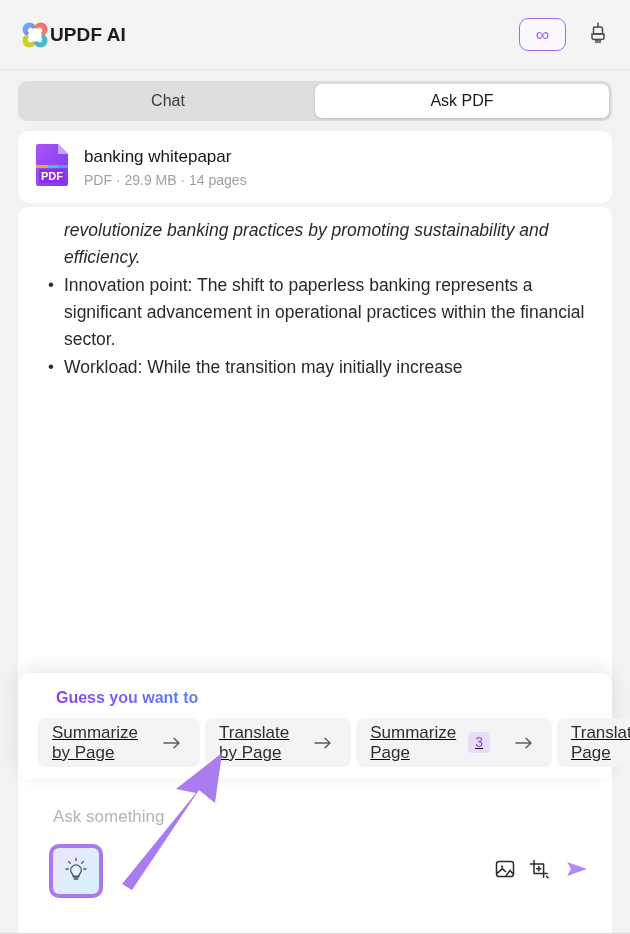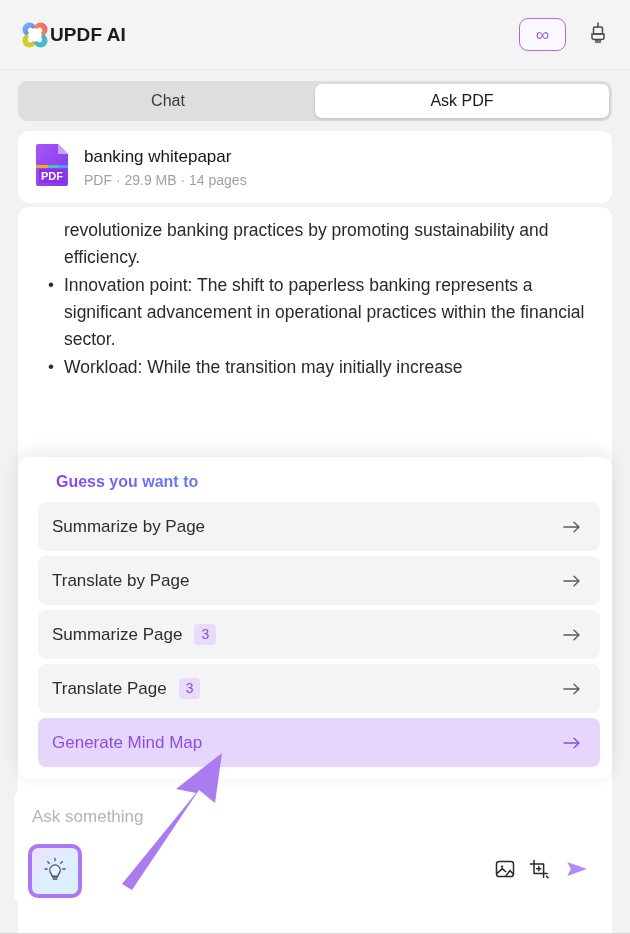--- a/index.html
+++ b/index.html
@@ -80,21 +80,21 @@
     border-radius: 11px 11px 0 0;
     flex: 1 1 auto;
     overflow: hidden;
     padding: 10px 22px 0 28px;
     position: relative;
   }
   .doc p {
     font-size: 17.5px; line-height: 27px; color: #2a2a2c;
     margin: 0 0 1px 0;
   }
-  .doc .cont { padding-left: 18px; }
+  .doc .cont { padding-left: 18px; font-style: italic; }
   .doc ul { list-style: none; margin: 0; padding: 0; }
   .doc li {
     font-size: 17.5px; line-height: 27px; color: #2a2a2c;
     padding-left: 18px; position: relative; margin-bottom: 1px;
   }
   .doc li::before {
     content: "•"; position: absolute; left: 2px; top: -1px;
     font-size: 17px; color: #2a2a2c;
   }
 
@@ -108,42 +108,42 @@
     padding: 16px 12px 12px 20px;
   }
   .suggest-title {
     font-size: 16px; font-weight: bold;
     padding: 0 2px 0 18px;
     background: linear-gradient(90deg,#9333ea 0%,#6f6cf5 60%,#5b7cfa 100%);
     -webkit-background-clip: text; background-clip: text;
     -webkit-text-fill-color: transparent; color: transparent;
     display: inline-block; margin-bottom: 11px;
   }
-  .sugg-list { display: flex; flex-direction: column; gap: 5px; }
+  .sugg-list { display: flex; gap: 5px; text-decoration: underline; }
   .sugg-row {
     height: 49px; border-radius: 8px;
     background: #f4f4f6;
     display: flex; align-items: center;
     padding: 0 18px 0 14px;
     gap: 12px;
   }
   .sugg-row.highlight { background: #e6d6fb; }
   .sugg-label { font-size: 17px; color: #2e2e30; }
   .sugg-row.highlight .sugg-label { color: #8b4fe0; }
   .badge {
     font-size: 14px; color: #8b4fe0;
     background: #e9dcfb; border-radius: 4px;
     padding: 2px 7px; line-height: 1.2;
   }
   .sugg-spacer { flex: 1; }
   .arrow-right { width: 20px; height: 16px; display: block; }
 
   
   .composer {
-    position: absolute; left: 14px; right: 18px;
+    position: absolute; left: 35px; right: 18px;
     bottom: 27px; height: 118px;
     background: #ffffff; border-radius: 12px;
     padding: 16px 18px 12px 18px;
     display: flex; flex-direction: column;
   }
   .ask-input {
     border: none; outline: none; background: transparent;
     font-family: "Liberation Sans", sans-serif;
     font-size: 17px; color: #2b2b2d;
     width: 100%; padding: 0; height: 26px;

